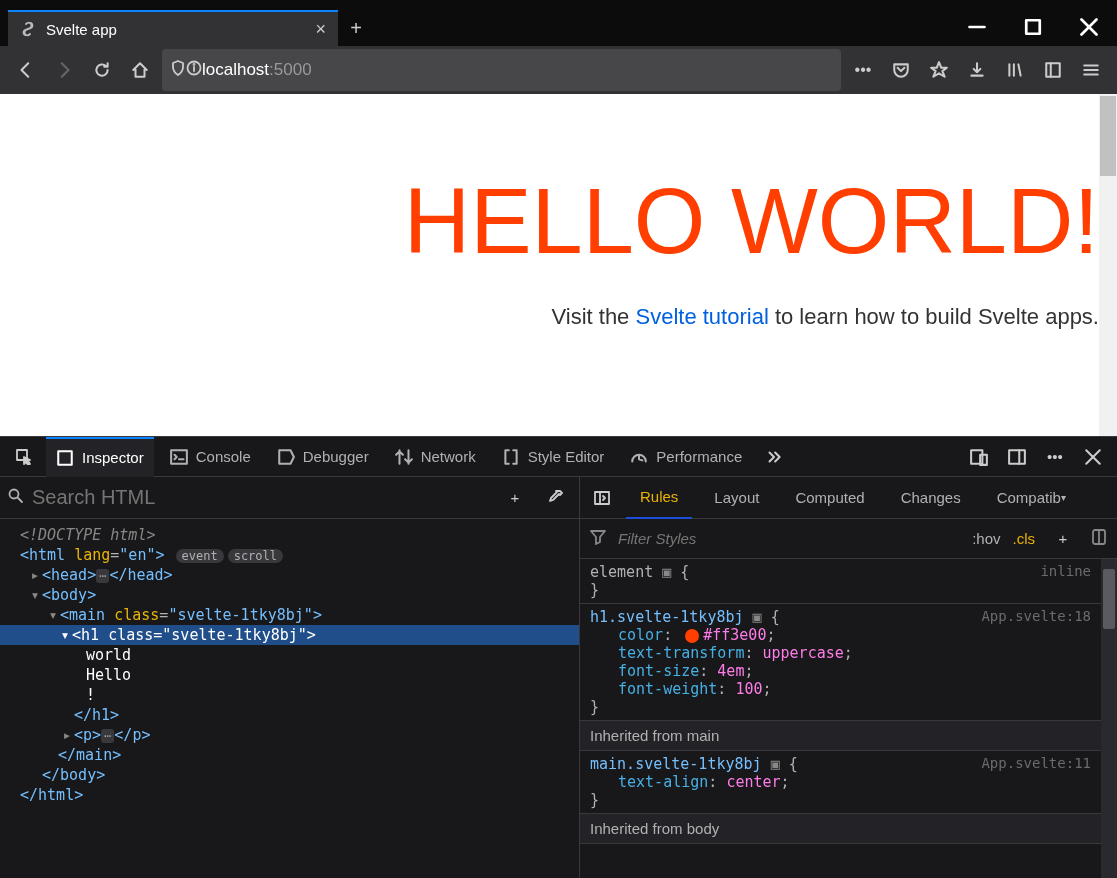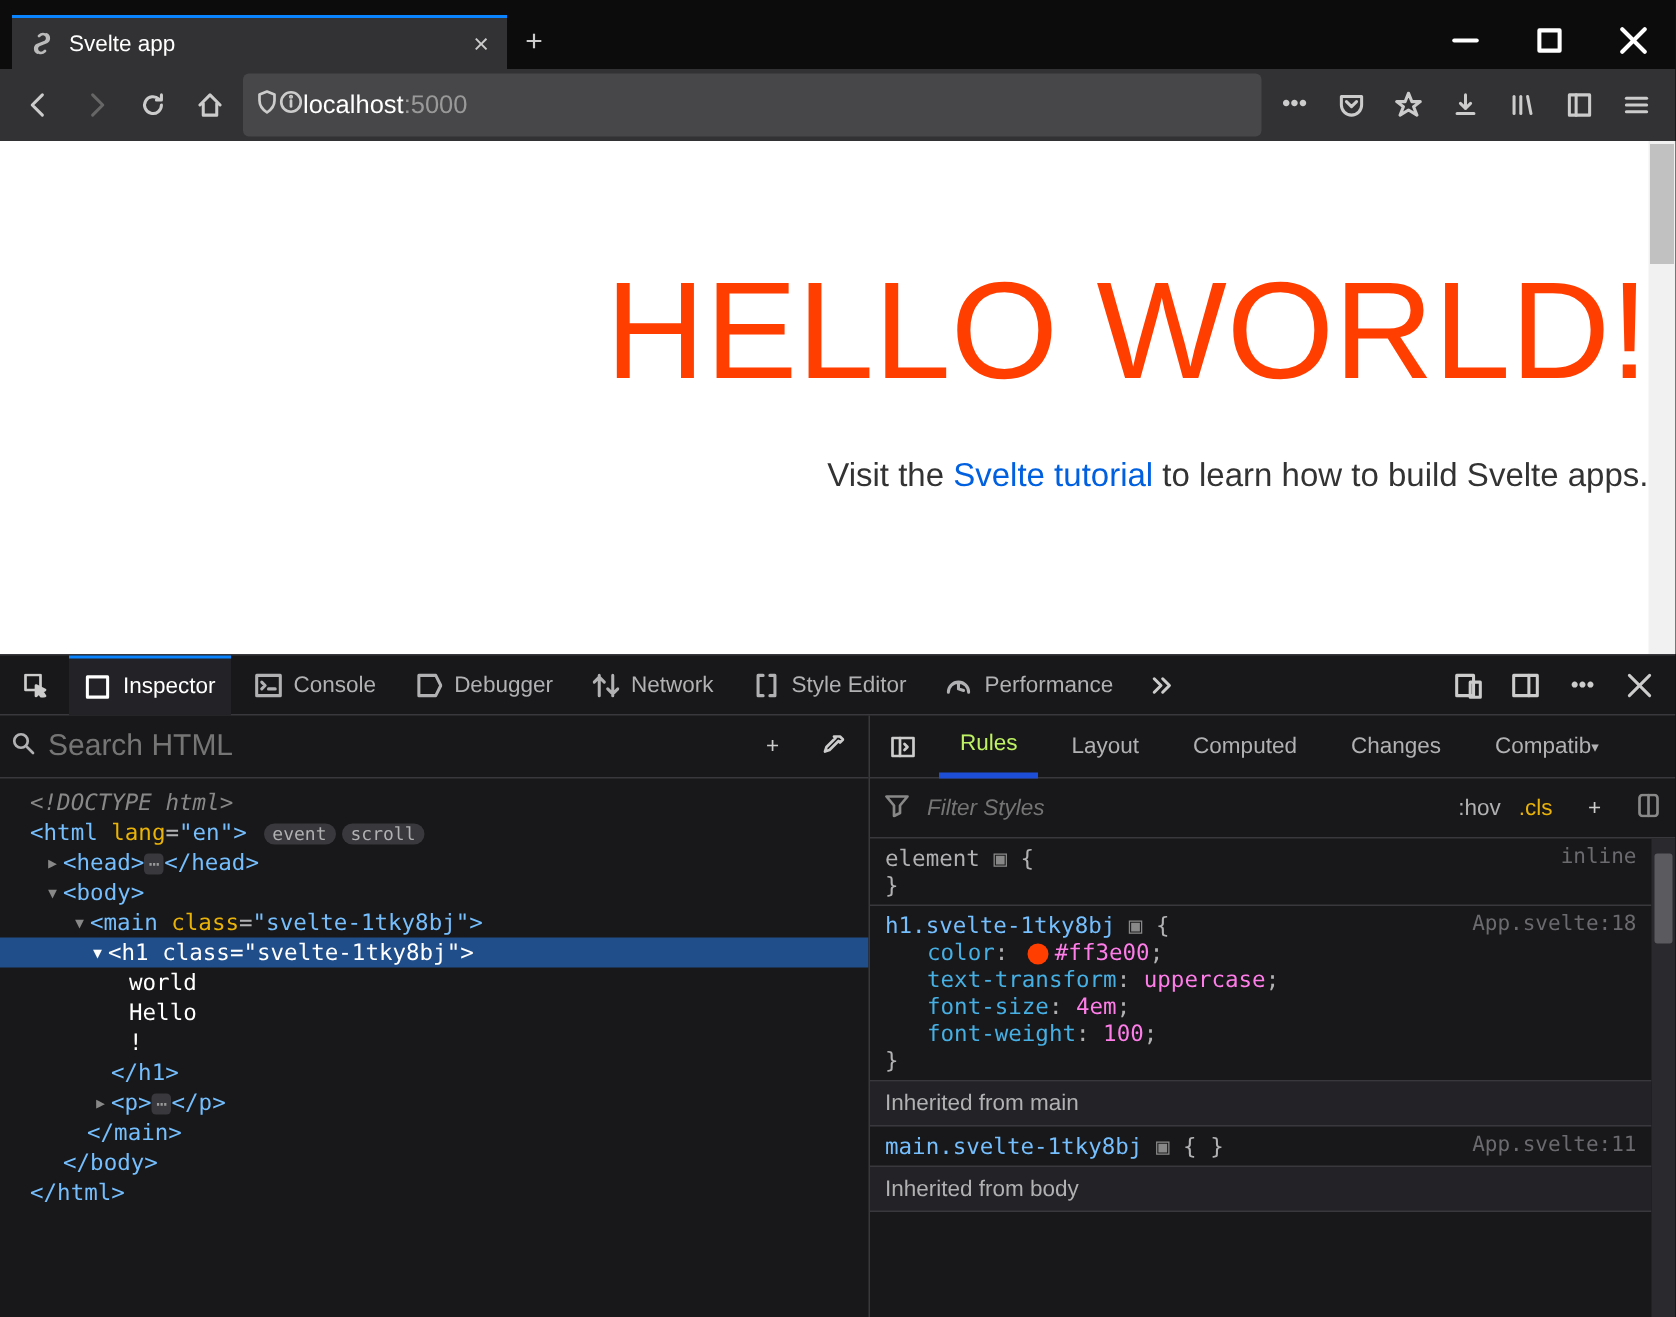--- a/index.html
+++ b/index.html
@@ -38,21 +38,21 @@
 .tw { display:inline-block; width:14px; text-align:center; color:#888; }
 .tag { color:#75bfff; }
 .attr-n { color:#eab308; }
 .attr-v { color:#75bfff; }
 .pill { display:inline-block; background:#38383d; border-radius:10px; font-size:12px; padding:0 6px; margin:0 2px; vertical-align:middle; color:#b1b1b3; }
 .dots { display:inline-block; background:#38383d; border-radius:3px; padding:0 3px; color:#999; font-size:12px; }
 .txt { color:#fff; padding-left: 86px;}
 .dt-right { flex:1; display:flex; flex-direction:column; position:relative; }
 .rules-tabs { height:42px; display:flex; align-items:center; border-bottom:1px solid #38383d; gap:8px; padding:0 6px; }
 .rtab { padding:0 14px; height:42px; display:flex; align-items:center; color:#b1b1b3; }
-.rtab.active { color:#bef264; border-bottom:4px solid #1d4ed8; }
+.rtab.active { color:#eab308; border-bottom:2px solid #1d4ed8; }
 .filterbar { height:40px; display:flex; align-items:center; padding:0 10px; border-bottom:1px solid #38383d; gap:12px; color:#888; font-style:italic; font-size:15px; }
 .rules-body { flex:1; font-family:Consolas,monospace; font-size:15px; overflow:auto; border-right:16px solid #2a2a2e; }
 .rscrollthumb { position:absolute; right:2px; top:92px; width:12px; height:60px; background:#5a5a5f; border-radius:2px; }
 .rule-block { padding:4px 10px; border-bottom:1px solid #38383d; position:relative; }
 .sel-name { color:#75bfff; }
 .src { position:absolute; right:10px; top:4px; color:#6b6b6f; font-size:14px; }
 .prop { padding-left:28px; }
 .pn { color:#46afe3; }
 .pv { color:#ff7de9; }
 .swatch { display:inline-block; width:14px; height:14px; border-radius:50%; background:#ff3e00; vertical-align:middle; margin:0 4px; }
@@ -332,19 +332,20 @@
           <div class="prop"><span class="pn">color</span>: <span class="swatch"></span><span class="pv">#ff3e00</span><span>;</span></div>
           <div class="prop"><span class="pn">text-transform</span>: <span class="pv">uppercase</span><span>;</span></div>
           <div class="prop"><span class="pn">font-size</span>: <span class="pv">4em</span><span>;</span></div>
           <div class="prop"><span class="pn">font-weight</span>: <span class="pv">100</span><span>;</span></div>
           <span>}</span>
         </div>
         <div class="inh">Inherited from main</div>
         <div class="rule-block">
           <span class="src">App.svelte:11</span>
           <span class="sel-name">main.svelte-1tky8bj</span> <span class="small" style="color:#888">▣</span> <span>{</span>
+          <div class="prop"><span class="pn">text-align</span>: <span class="pv">center</span><span>;</span></div>
           <span>}</span>
         </div>
         <div class="inh">Inherited from body</div>
       </div>
     </div>
   </div>
 </div>
 
 </body></html>

